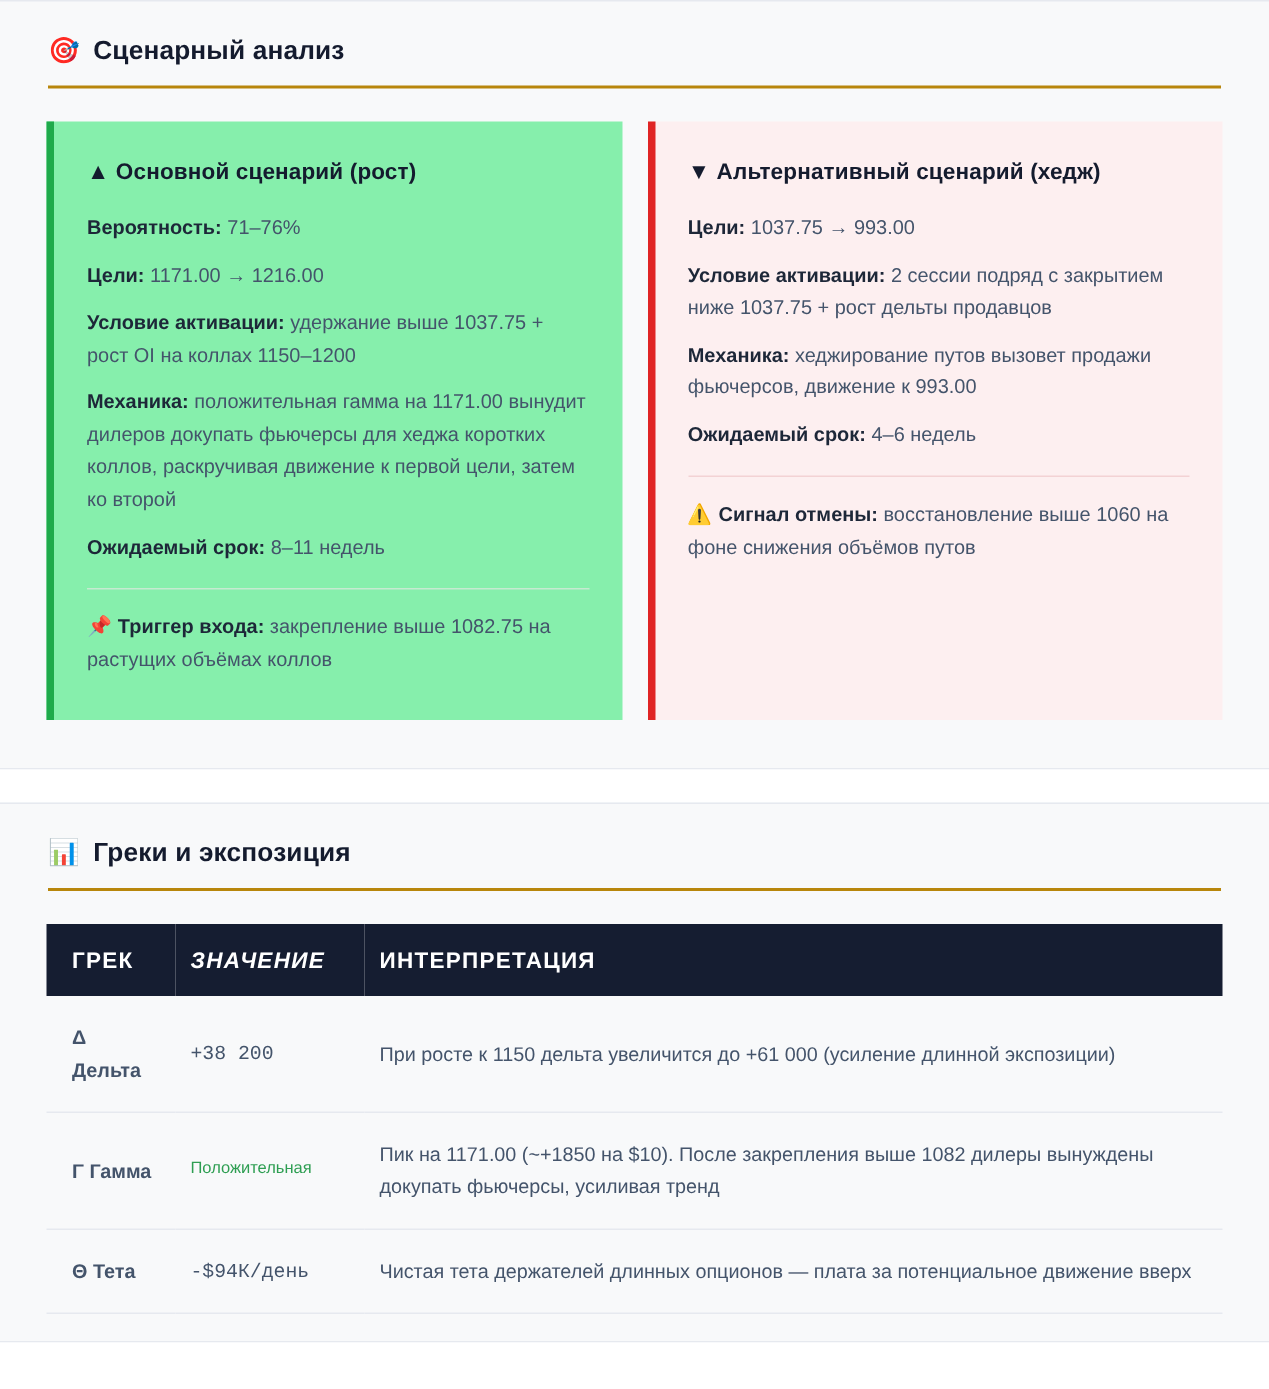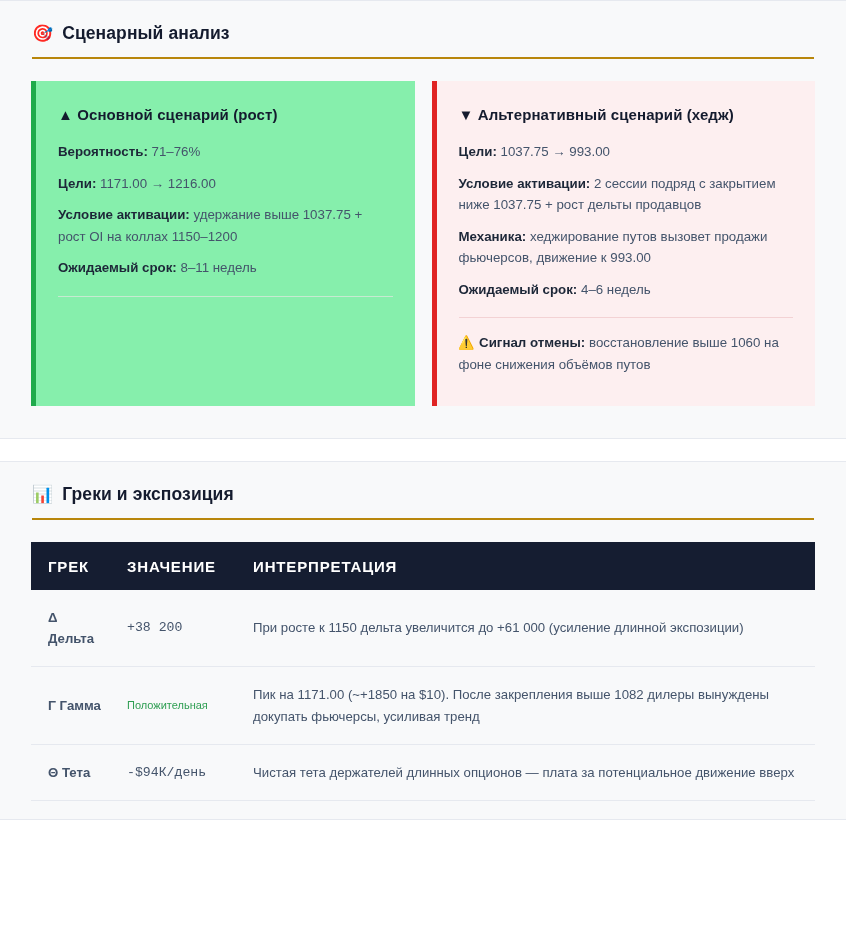--- a/index.html
+++ b/index.html
@@ -118,21 +118,21 @@
     border-bottom: 1px solid #e6e9ef;
     padding: 17px 10px 17px 10px;
     font-size: 13.2px;
     line-height: 1.62;
     vertical-align: middle;
     color: #44546b;
     box-sizing: border-box;
   }
   table.greeks tbody td:first-child { padding-left: 17px; }
   .col-greek  { width: 86px; }
-  .col-value  { width: 126px; }
+  .col-value  { width: 126px; font-style: italic; }
   .col-interp { width: auto; }
   .cell-greek {
     font-weight: bold;
     color: #141b2e;
     font-size: 13.2px;
   }
   .cell-value {
     font-family: "Liberation Mono", "DejaVu Sans Mono", monospace;
     font-size: 12.6px;
     color: #3c4759;
@@ -156,24 +156,26 @@
   <div class="gold-rule"></div>
 
   <div class="cards">
 
     <div class="card card-bull">
       <div class="card-title">▲ Основной сценарий (рост)</div>
 
       <p><b>Вероятность:</b><span> 71–76%</span></p>
       <p><b>Цели:</b><span> 1171.00 → 1216.00</span></p>
       <p><b>Условие активации:</b><span> удержание выше 1037.75 + рост OI на коллах 1150–1200</span></p>
+      <p><b>Механика:</b><span> положительная гамма на 1171.00 вынудит дилеров докупать фьючерсы для хеджа коротких коллов, раскручивая движение к первой цели, затем ко второй</span></p>
       <p><b>Ожидаемый срок:</b><span> 8–11 недель</span></p>
 
       <div class="card-divider"></div>
 
+      <p class="note"><span class="note-emoji">📌</span><b>Триггер входа:</b><span> закрепление выше 1082.75 на растущих объёмах коллов</span></p>
     </div>
 
     <div class="card card-bear">
       <div class="card-title">▼ Альтернативный сценарий (хедж)</div>
 
       <p><b>Цели:</b><span> 1037.75 → 993.00</span></p>
       <p><b>Условие активации:</b><span> 2 сессии подряд с закрытием ниже 1037.75 + рост дельты продавцов</span></p>
       <p><b>Механика:</b><span> хеджирование путов вызовет продажи фьючерсов, движение к 993.00</span></p>
       <p><b>Ожидаемый срок:</b><span> 4–6 недель</span></p>
 

